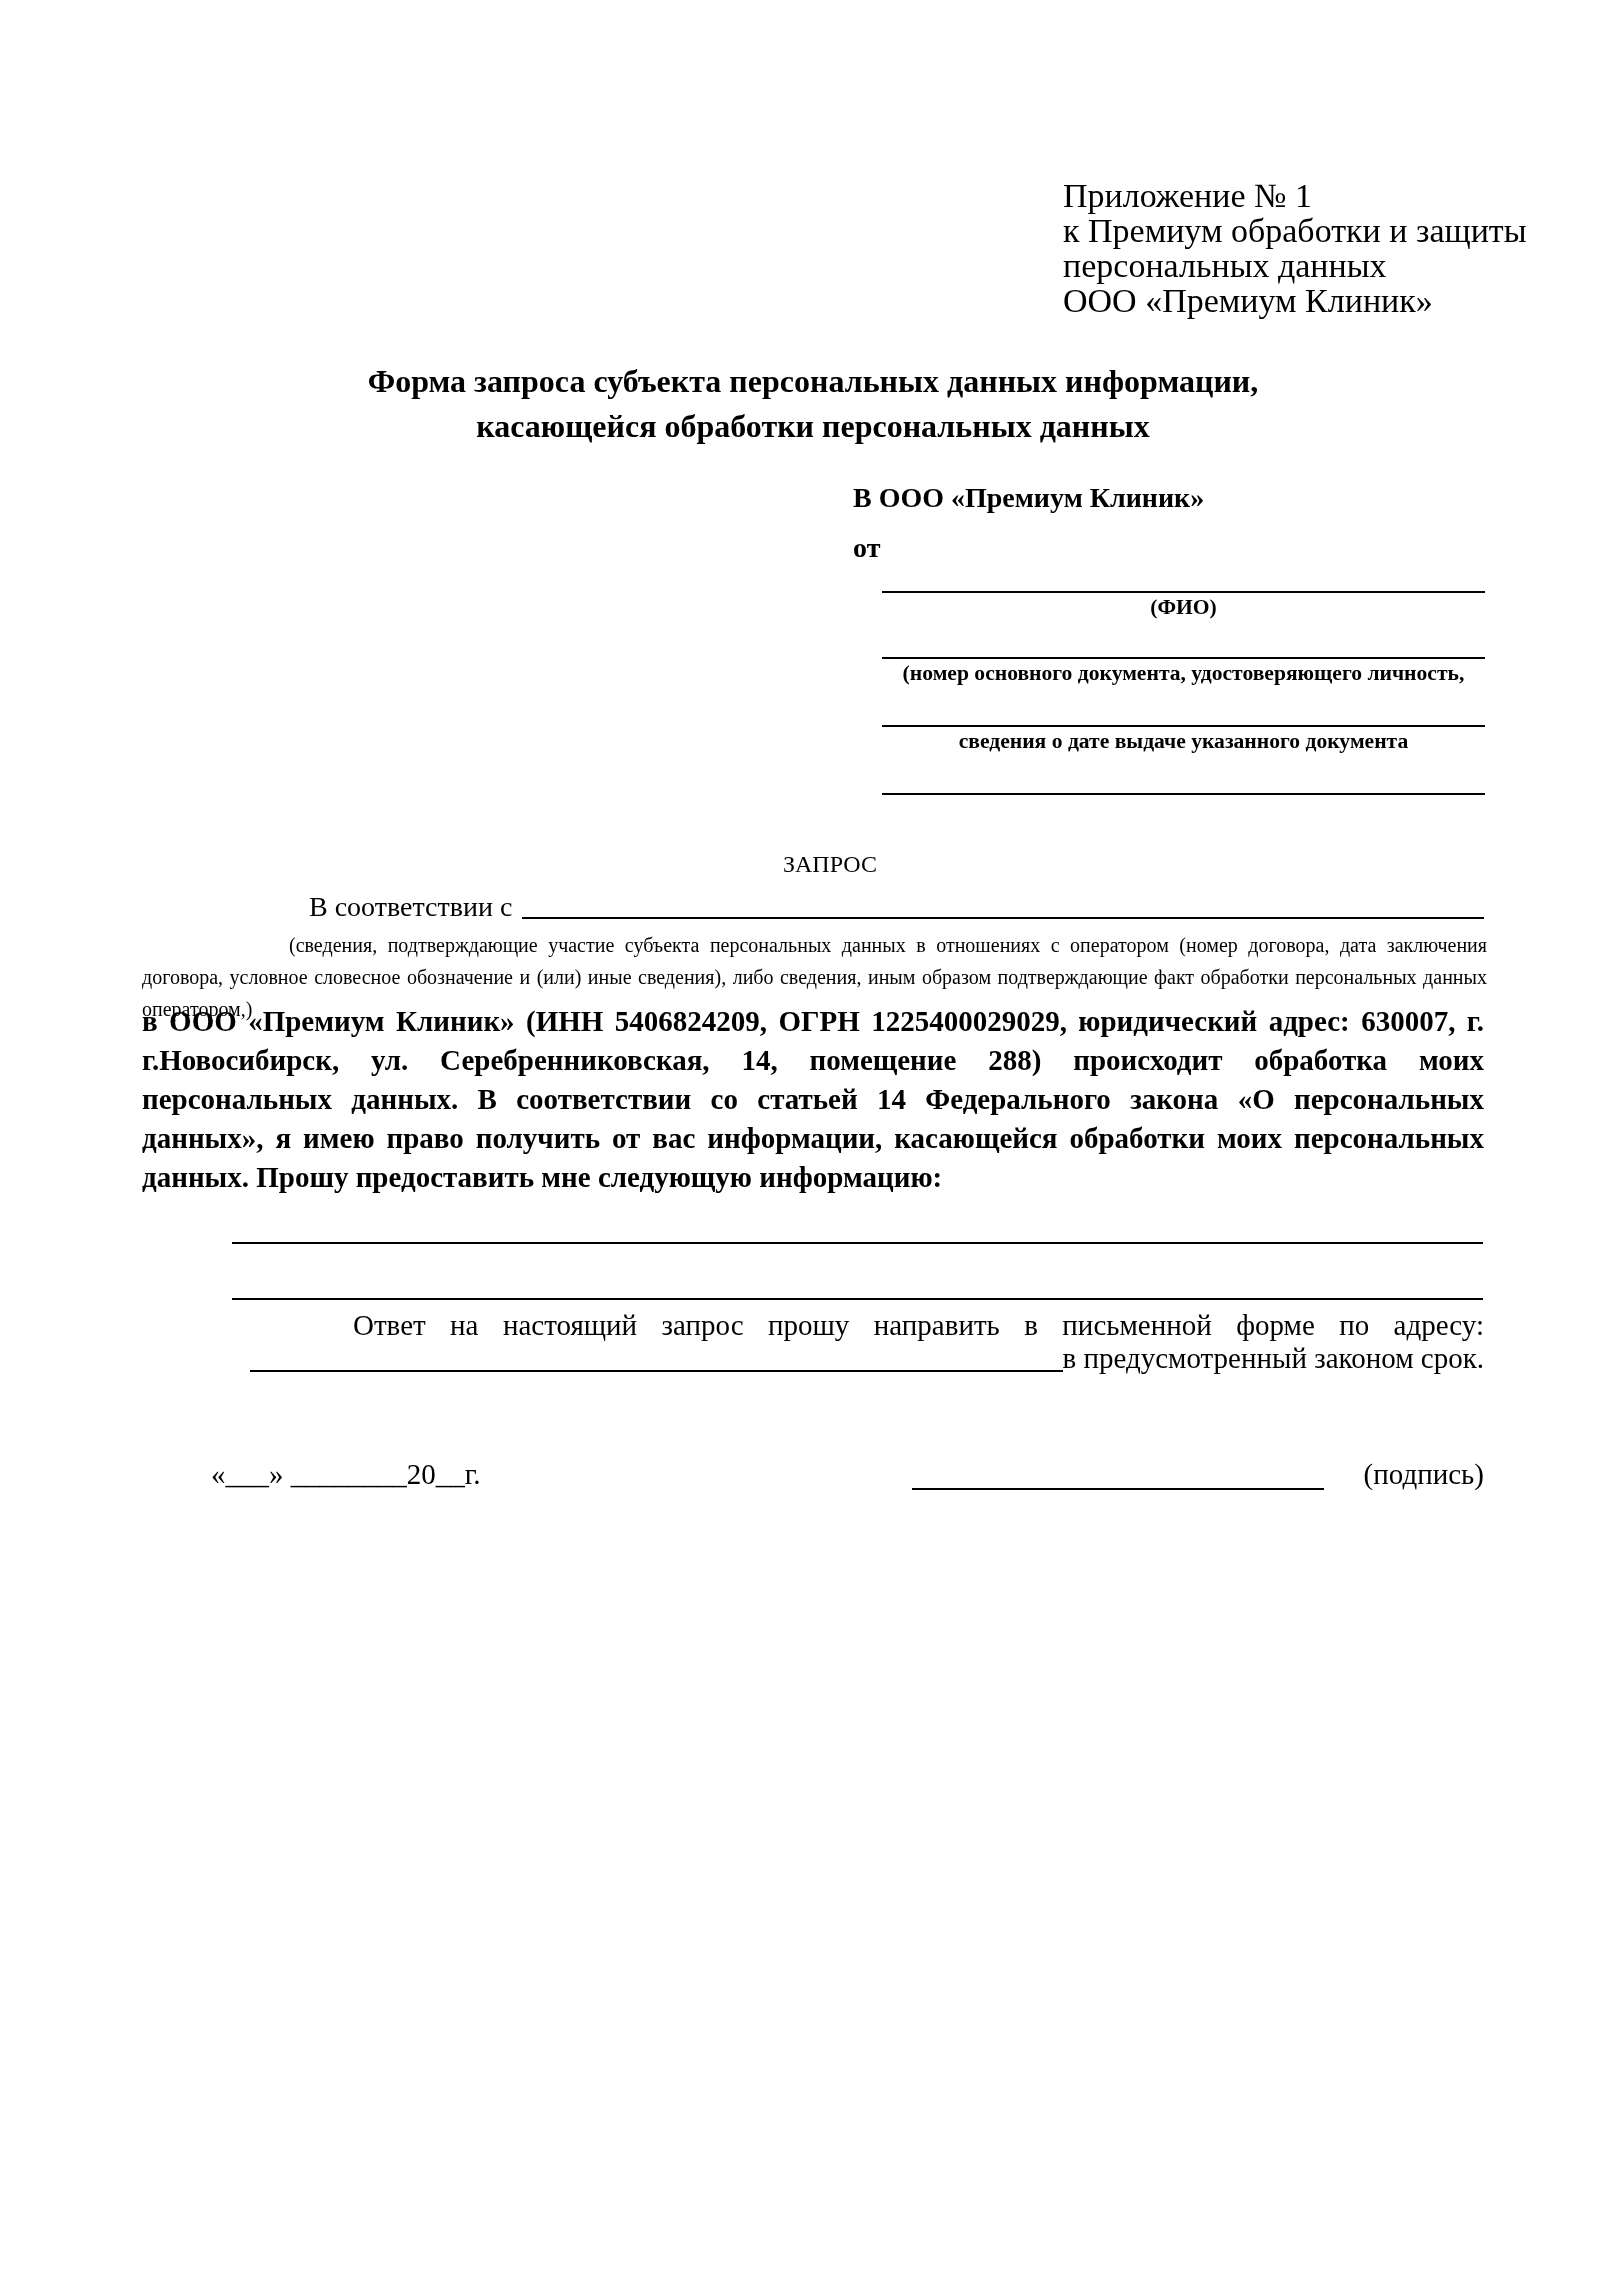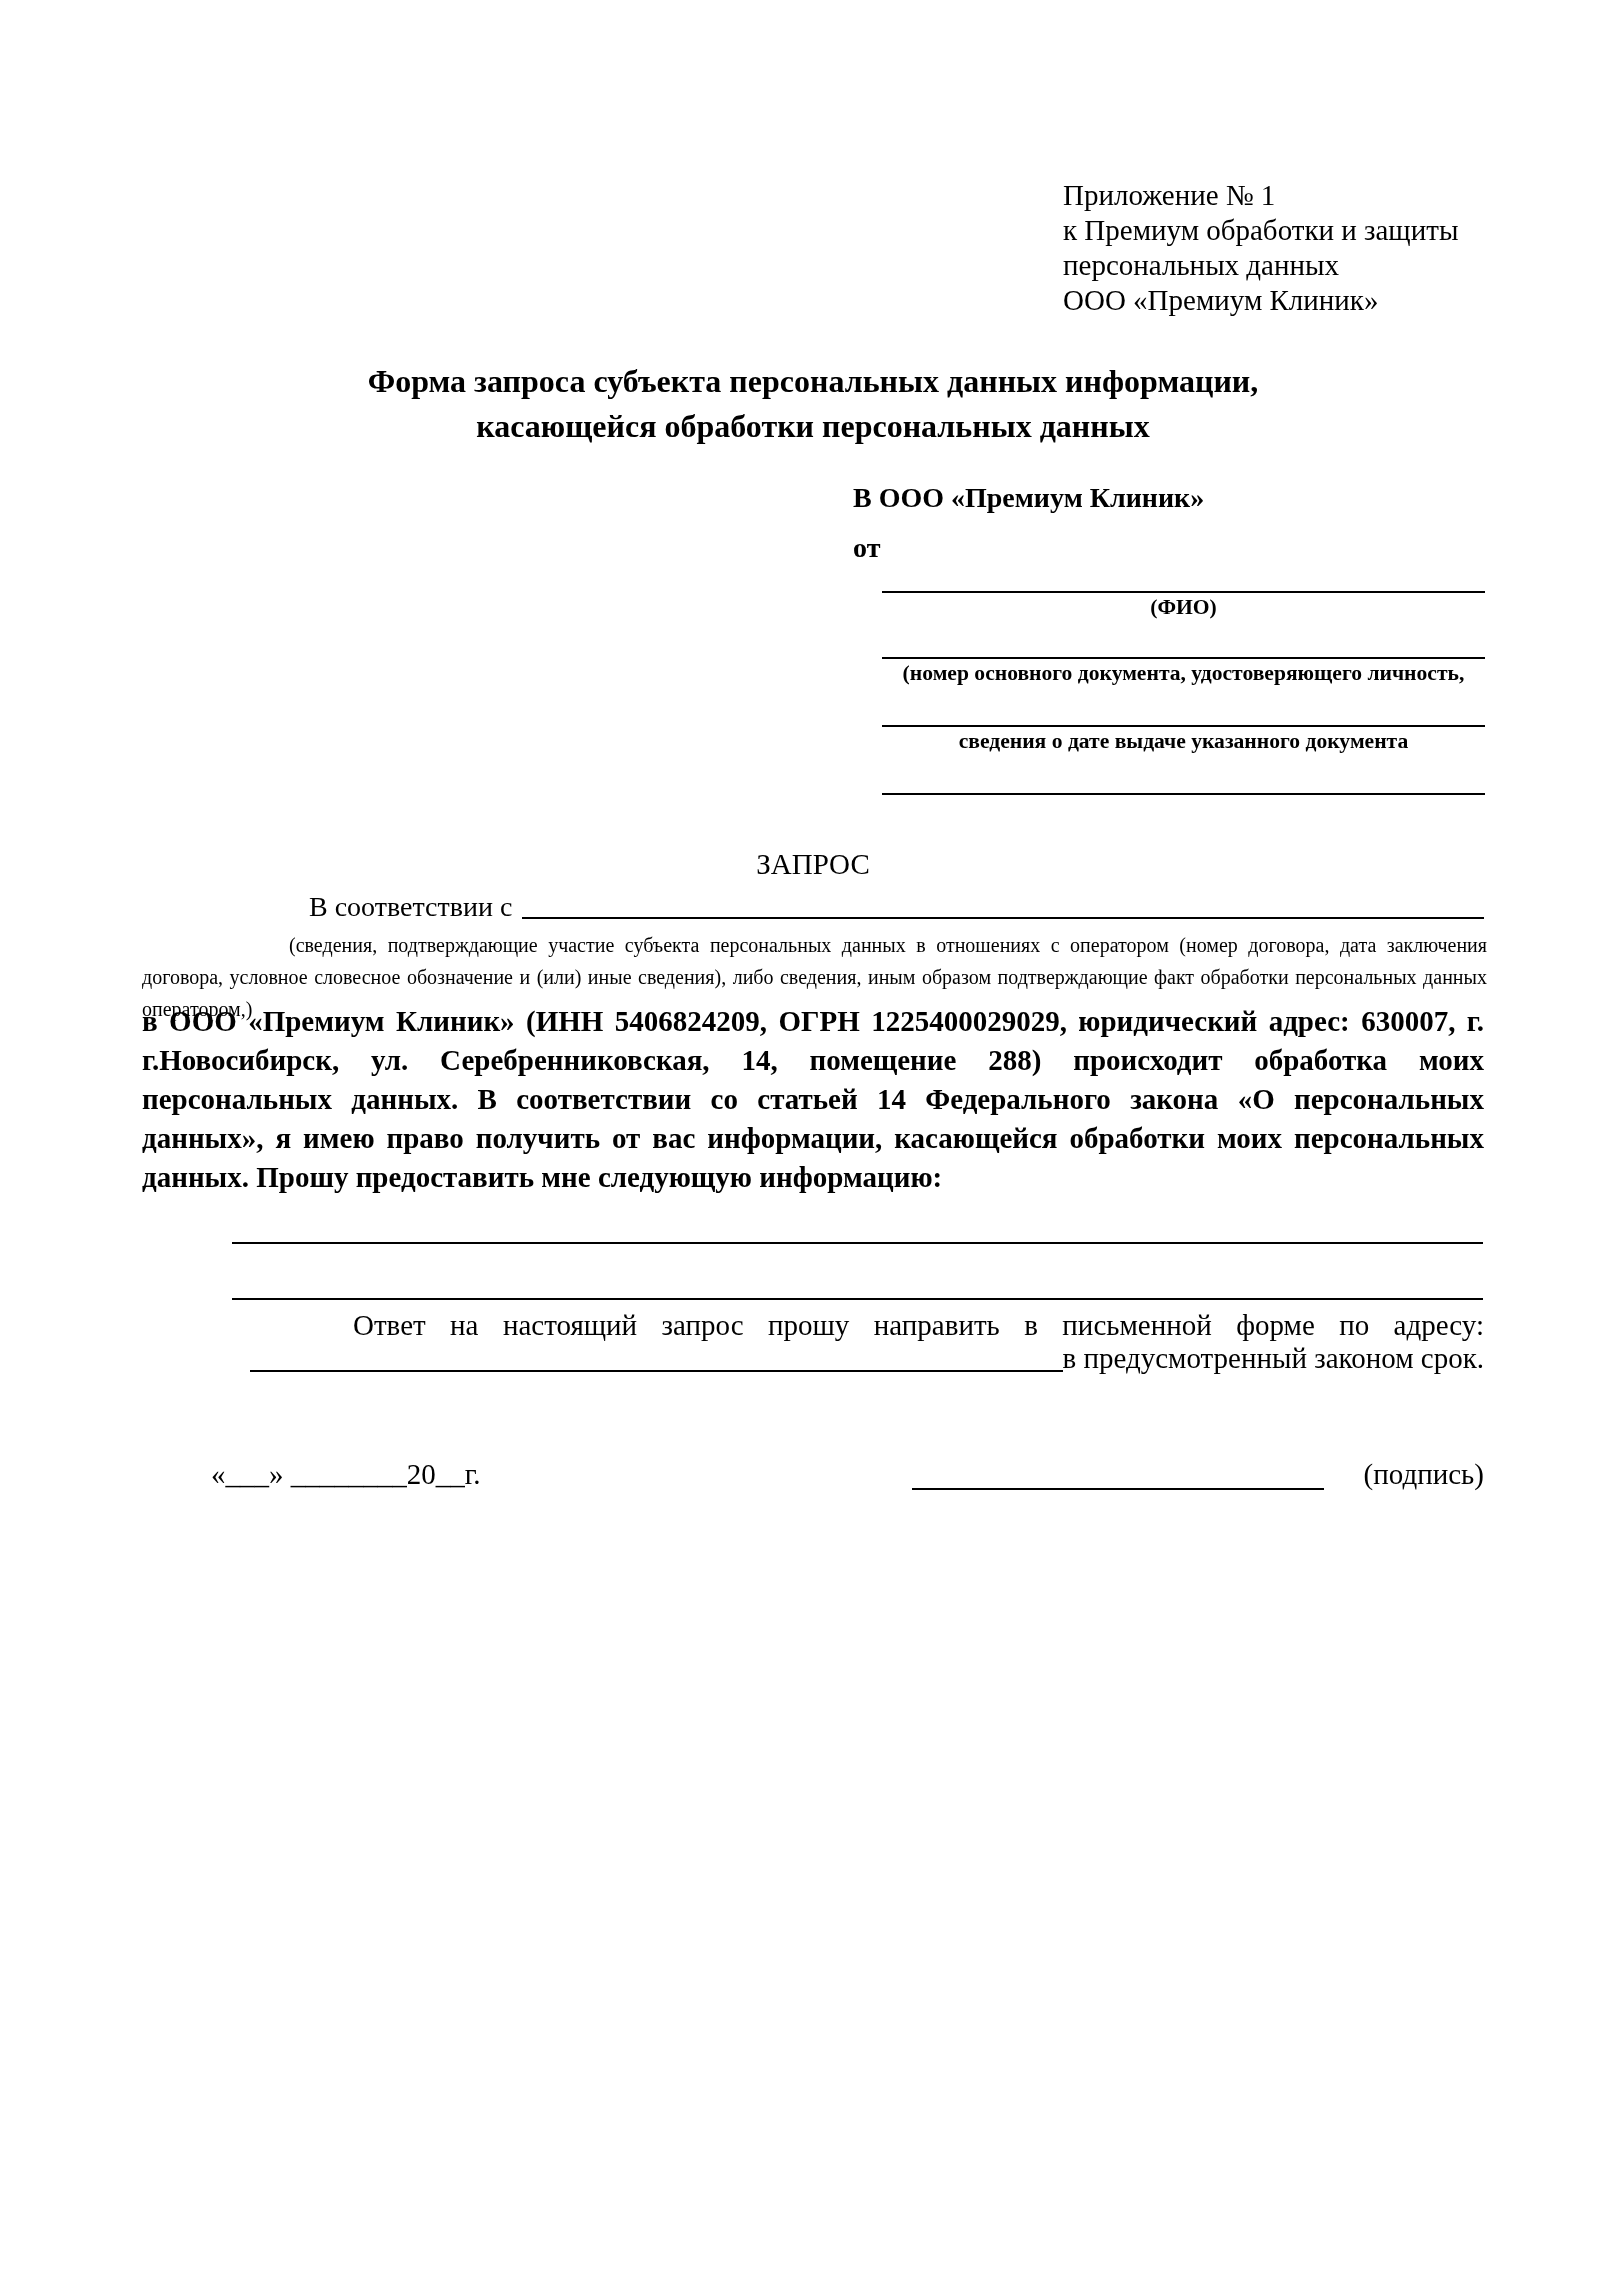--- a/index.html
+++ b/index.html
@@ -7,35 +7,35 @@
     position:relative;
     width:1621px;
     height:2294px;
     background:#ffffff;
     color:#000000;
     font-family:"Liberation Serif","DejaVu Serif",serif;
     overflow:hidden;
   }
 
   
-  .appendix { position:absolute; left:1063px; top:178px; font-size:29px; line-height:35px; }
+  .appendix { position:absolute; left:1063px; top:178px; font-size:34px; line-height:35px; }
 
   
   .title { position:absolute; left:142px; top:359px; width:1342px; text-align:center;
            font-weight:bold; font-size:32px; line-height:45px; }
 
   
   .addressee { position:absolute; left:853px; top:480px; width:632px; font-size:28px; line-height:35px;font-weight:bold; }
   .addr-from { margin-top:15px; }
   .field-line { margin-left:29px; border-bottom:2px solid #000; }
   .fl-1 { height:25.5px; } .fl-2 { height:35px; } .fl-3 { height:37px; } .fl-4 { height:37px; }
   .field-caption { margin-left:29px; text-align:center; font-size:21.6px; line-height:29px; }
 
-  .zapros { position:absolute; left:142px; top:845px; width:1342px; text-align:center;
-            font-size:29px; line-height:39px; }
+  .zapros { position:absolute; left:159px; top:845px; width:1342px; text-align:center;
+            font-size:24px; line-height:39px; }
 
   .accordance { position:absolute; left:142px; top:888px; width:1342px; display:flex; font-size:28px; line-height:37px; }
   .acc-label { margin-left:167px; white-space:nowrap; padding-right:9.8px; }
   .acc-fill { flex:1; border-bottom:2.9px solid #000; height:29px; }
 
   .footnote { position:absolute; left:142px; top:929px; width:1345px; font-size:20px;
               line-height:32px; text-align:justify; text-indent:147px; }
 
   .body-par { position:absolute; left:142px; top:1002px; width:1342px; font-size:29px;
               line-height:39px; text-align:justify;font-weight:bold; }

